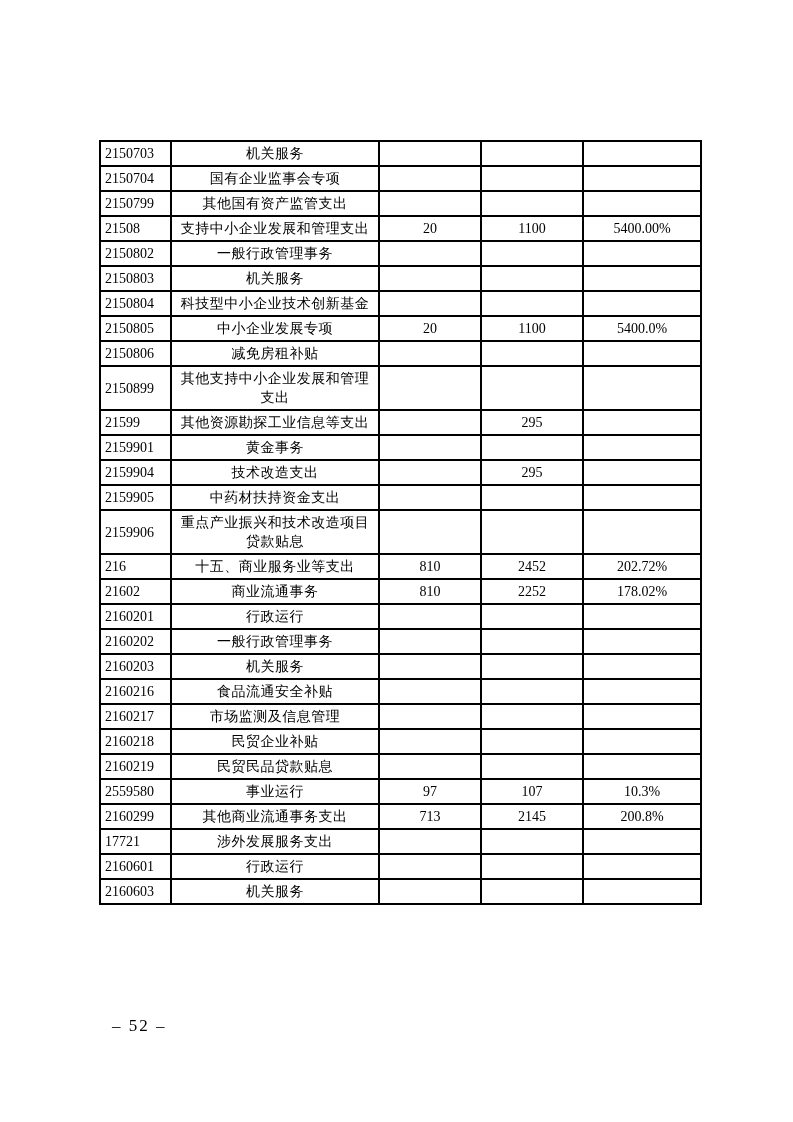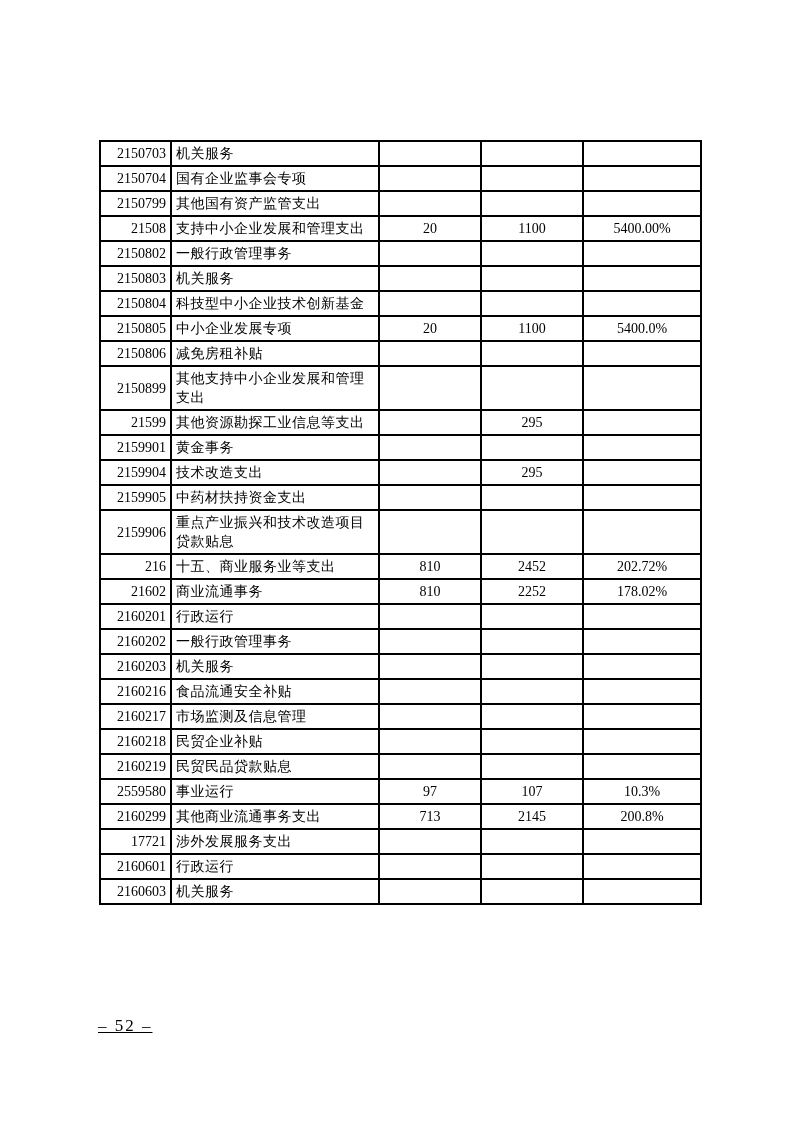--- a/index.html
+++ b/index.html
@@ -30,31 +30,30 @@
     font-size: 14px;
     line-height: 19px;
     vertical-align: middle;
     word-break: break-all;
   }
   col.col-code    { width: 71px; }
   col.col-name    { width: 208px; }
   col.col-num1    { width: 102px; }
   col.col-num2    { width: 102px; }
   col.col-percent { width: 118px; }
-  td.c-code { text-align: right; }
-  td.c-name { text-align: left; letter-spacing: 0.5px; margin-top: 24px; }
+  td.c-code { text-align: left; }
+  td.c-name { text-align: center; letter-spacing: 0.5px; margin-top: 24px; }
   td.c-num  { text-align: center; }
   .page-footer {
     position: absolute;
-    left: 98px;
+    left: 112px;
     top: 1016px;
     font-size: 17px;
     letter-spacing: 2px;
     color: #000000;
-    text-decoration: underline;
   }
 </style>
 </head>
 <body>
 
 <div class="page">
 
   <table class="budget-table">
     <colgroup>
       <col class="col-code">

